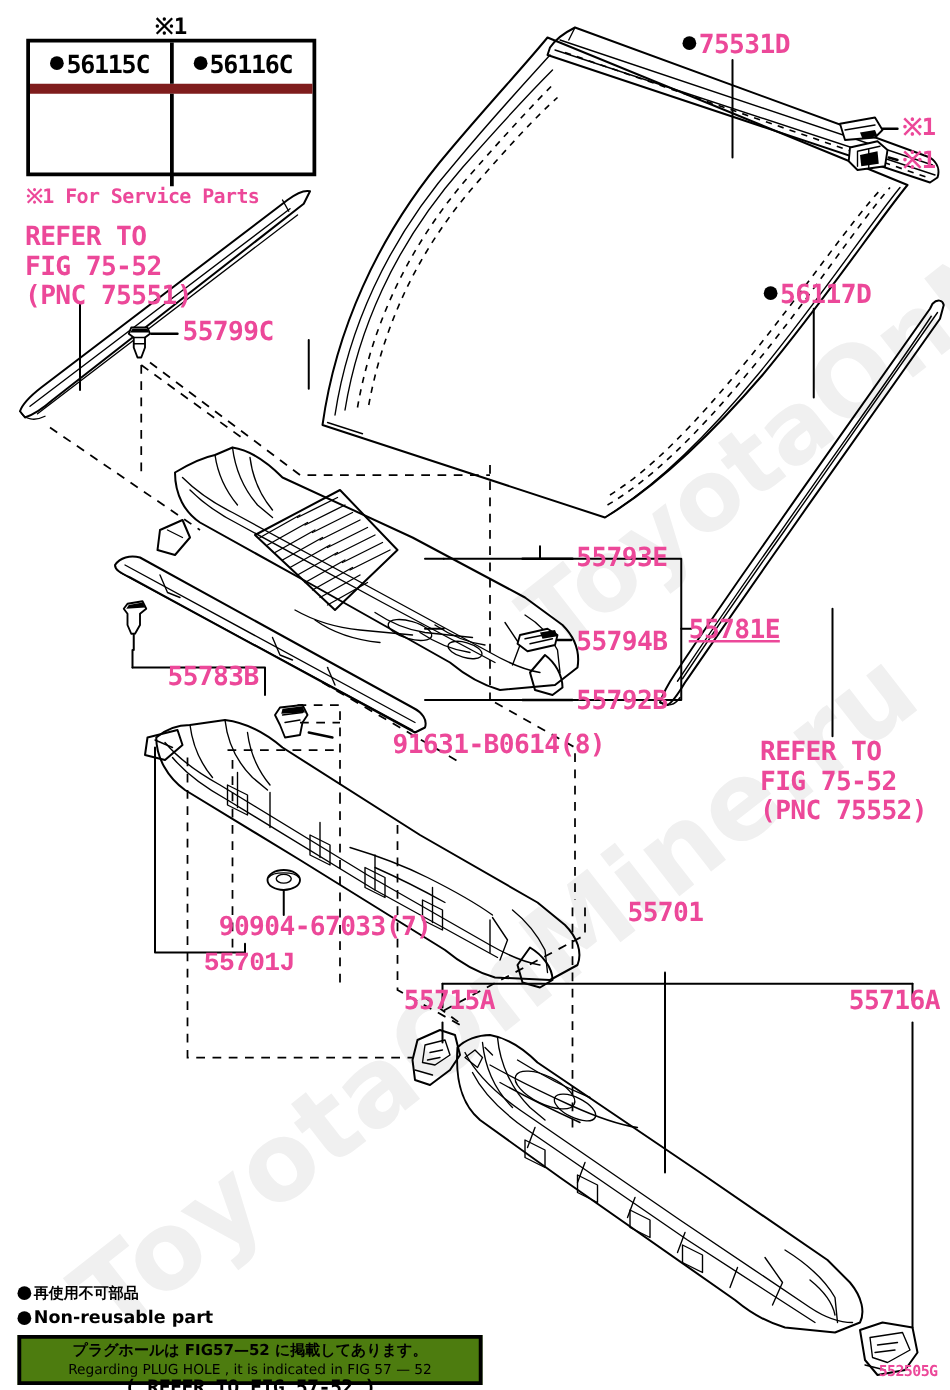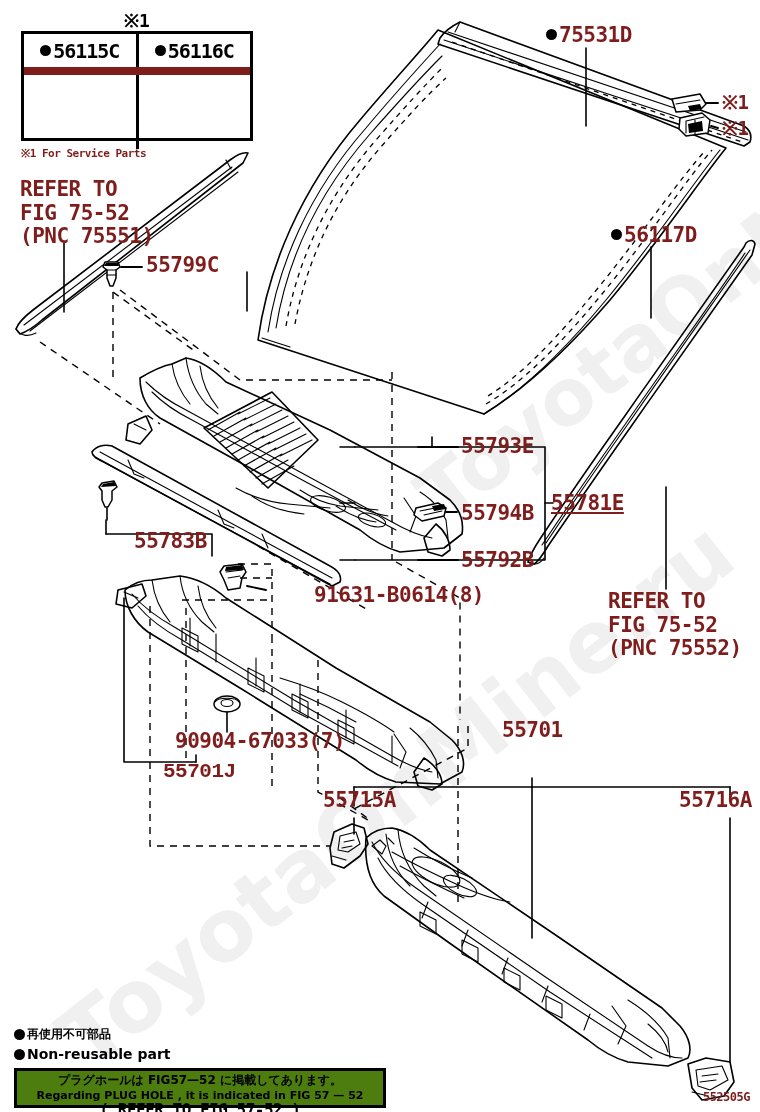--- a/index.html
+++ b/index.html
@@ -14,21 +14,21 @@
     background:#ffffff;
     overflow:hidden;
   }
   #art{position:absolute;left:0;top:0;width:760px;height:1112px;}
   .lbl{
     position:absolute;
     font-family:"DejaVu Sans Mono","Liberation Mono",monospace;
     font-size:21px;
     font-weight:700;
     letter-spacing:-0.5px;
-    color:#7f1d1d;
+    color:#ec4899;
     white-space:nowrap;
     line-height:1.12;
   }
   .lbl.sm{font-size:19px;}
   .lbl.tiny{font-size:15px;font-weight:700;}
   .dot{
     display:inline-block;
     width:11px;height:11px;border-radius:50%;
     background:#000;vertical-align:2px;margin-right:2px;
   }
@@ -47,21 +47,21 @@
     flex:1;display:flex;align-items:center;justify-content:center;
     font-size:20px;font-weight:700;letter-spacing:-1px;
   }
   #svc-table .hdrcell:first-child{border-right:3px solid #000;}
   #svc-table .bodyrow{display:flex;height:74px;}
   #svc-table .bodycell{flex:1;position:relative;}
   #svc-table .bodycell:first-child{border-right:3px solid #000;}
   #star-top{
     position:absolute;left:124px;top:8px;font-size:18px;font-weight:700;
   }
-  #svc-note{position:absolute;left:21px;top:148px;font-size:11px;font-weight:700;}
+  #svc-note{position:absolute;left:21px;top:148px;font-size:16px;font-weight:700;}
   
   #hl-56111{
     position:absolute;left:196px;top:311px;
     width:104px;height:38px;
     border:8px solid #9b0f38;
     background:#fff;
     box-sizing:border-box;
     display:flex;align-items:center;justify-content:center;
   }
   #hl-56111 span{font-size:23px;font-weight:700;letter-spacing:-1px;color:#000;}
@@ -71,21 +71,21 @@
   #legend-reuse .jp{font-family:Liberation Sans, sans-serif;font-size:12px;font-weight:700;}
   #legend-reuse .en{font-family:"DejaVu Sans","Liberation Sans",sans-serif;font-size:14px;font-weight:700;}
   #plug-box{
     position:absolute;left:14px;top:1068px;
     width:372px;height:40px;
     border:3px solid #000;box-sizing:border-box;
     background:#4d7c0f;
     padding-top:1px;
   }
   #plug-box .l1{font-family:"DejaVu Sans","Liberation Sans",sans-serif;font-size:12px;font-weight:700;text-align:center;}
-  #plug-box .l2{font-family:"DejaVu Sans","Liberation Sans",sans-serif;font-size:11px;font-weight:700;text-align:center;}
+  #plug-box .l2{font-family:"DejaVu Sans","Liberation Sans",sans-serif;font-size:11px;font-weight:400;text-align:center;}
   #plug-box .l3{font-family:"DejaVu Sans Mono","Liberation Mono",monospace;font-size:16px;font-weight:700;text-align:center;letter-spacing:-0.5px;margin-top:-2px;}
   #figcode{position:absolute;right:10px;bottom:8px;font-size:12px;font-weight:700;letter-spacing:-0.5px;}
   .wm{
     position:absolute;
     font-family:"DejaVu Sans","Liberation Sans",sans-serif;
     font-size:86px;font-weight:700;color:#f0f0f0;
     transform:rotate(-38deg);transform-origin:left top;
     white-space:nowrap;user-select:none;pointer-events:none;
   }
 </style>

